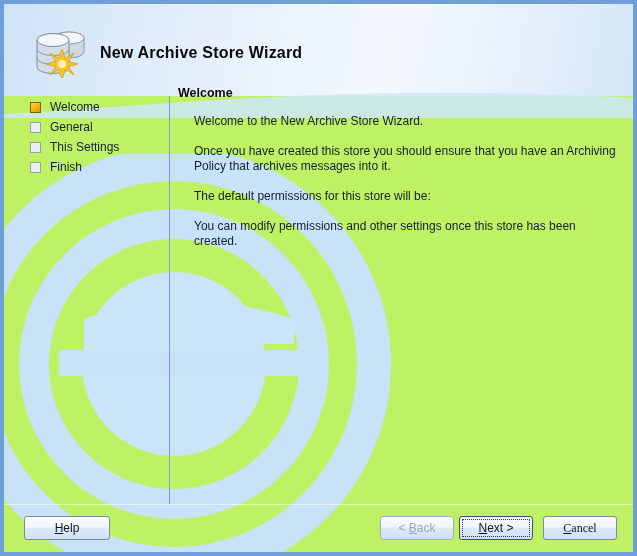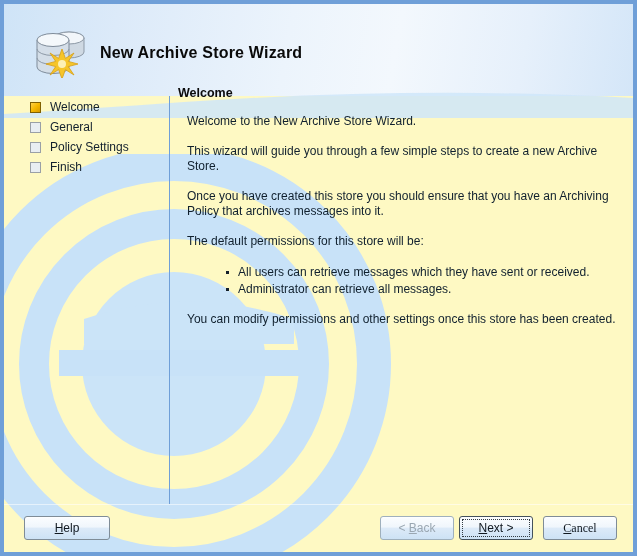--- a/index.html
+++ b/index.html
@@ -24,21 +24,21 @@
     border: 4px solid #6f9fd8;
     background: #b9dbf5;
     overflow: hidden;
   }
   #window-inner {
     position: absolute;
     left: 0; top: 0;
     width: 629px;
     height: 548px;
     overflow: hidden;
-    background: #fef9c3;
+    background: #bef264;
   }
 
   
   .watermark {
     position: absolute;
     pointer-events: none;
     opacity: 1;
   }
   #wm-svg { position:absolute; left:-40px; top:150px; }
 
@@ -134,21 +134,21 @@
   #content-heading {
     font-size: 12.5px;
     font-weight: bold;
     color: #0b0b0b;
     margin: 0 0 14px 0;
   }
   .para {
     font-size: 12px;
     color: #10202e;
     line-height: 15px;
-    margin: 0 0 15px 9px;
+    margin: 0 0 15px 16px;
     max-width: 432px;
   }
   ul.perm-list {
     list-style: none;
     margin: 0 0 14px 0;
     padding: 0 0 0 48px;
   }
   ul.perm-list li {
     font-size: 12px;
     color: #10202e;
@@ -263,40 +263,35 @@
       <div class="nav-item" style="top:2px;">
         <span class="nav-box active"></span>
         <span class="nav-label">Welcome</span>
       </div>
       <div class="nav-item" style="top:22px;">
         <span class="nav-box"></span>
         <span class="nav-label">General</span>
       </div>
       <div class="nav-item" style="top:42px;">
         <span class="nav-box"></span>
-        <span class="nav-label">Policy Settings</span>
+        <span class="nav-label">This Settings</span>
       </div>
       <div class="nav-item" style="top:62px;">
         <span class="nav-box"></span>
         <span class="nav-label">Finish</span>
       </div>
     </div>
 
     <div id="divider"></div>
 
     <div id="content">
       <div id="content-heading">Welcome</div>
       <p class="para">Welcome to the New Archive Store Wizard.</p>
-      <p class="para">This wizard will guide you through a few simple steps to create a new Archive Store.</p>
       <p class="para">Once you have created this store you should ensure that you have an Archiving Policy that archives messages into it.</p>
       <p class="para">The default permissions for this store will be:</p>
-      <ul class="perm-list">
-        <li>All users can retrieve messages which they have sent or received.</li>
-        <li>Administrator can retrieve all messages.</li>
-      </ul>
       <p class="para">You can modify permissions and other settings once this store has been created.</p>
     </div>
 
     <div id="footer">
       <div id="footer-line"></div>
 
       <div class="btn" id="btn-help">
         <span><span class="u">H</span>elp</span>
       </div>
 

